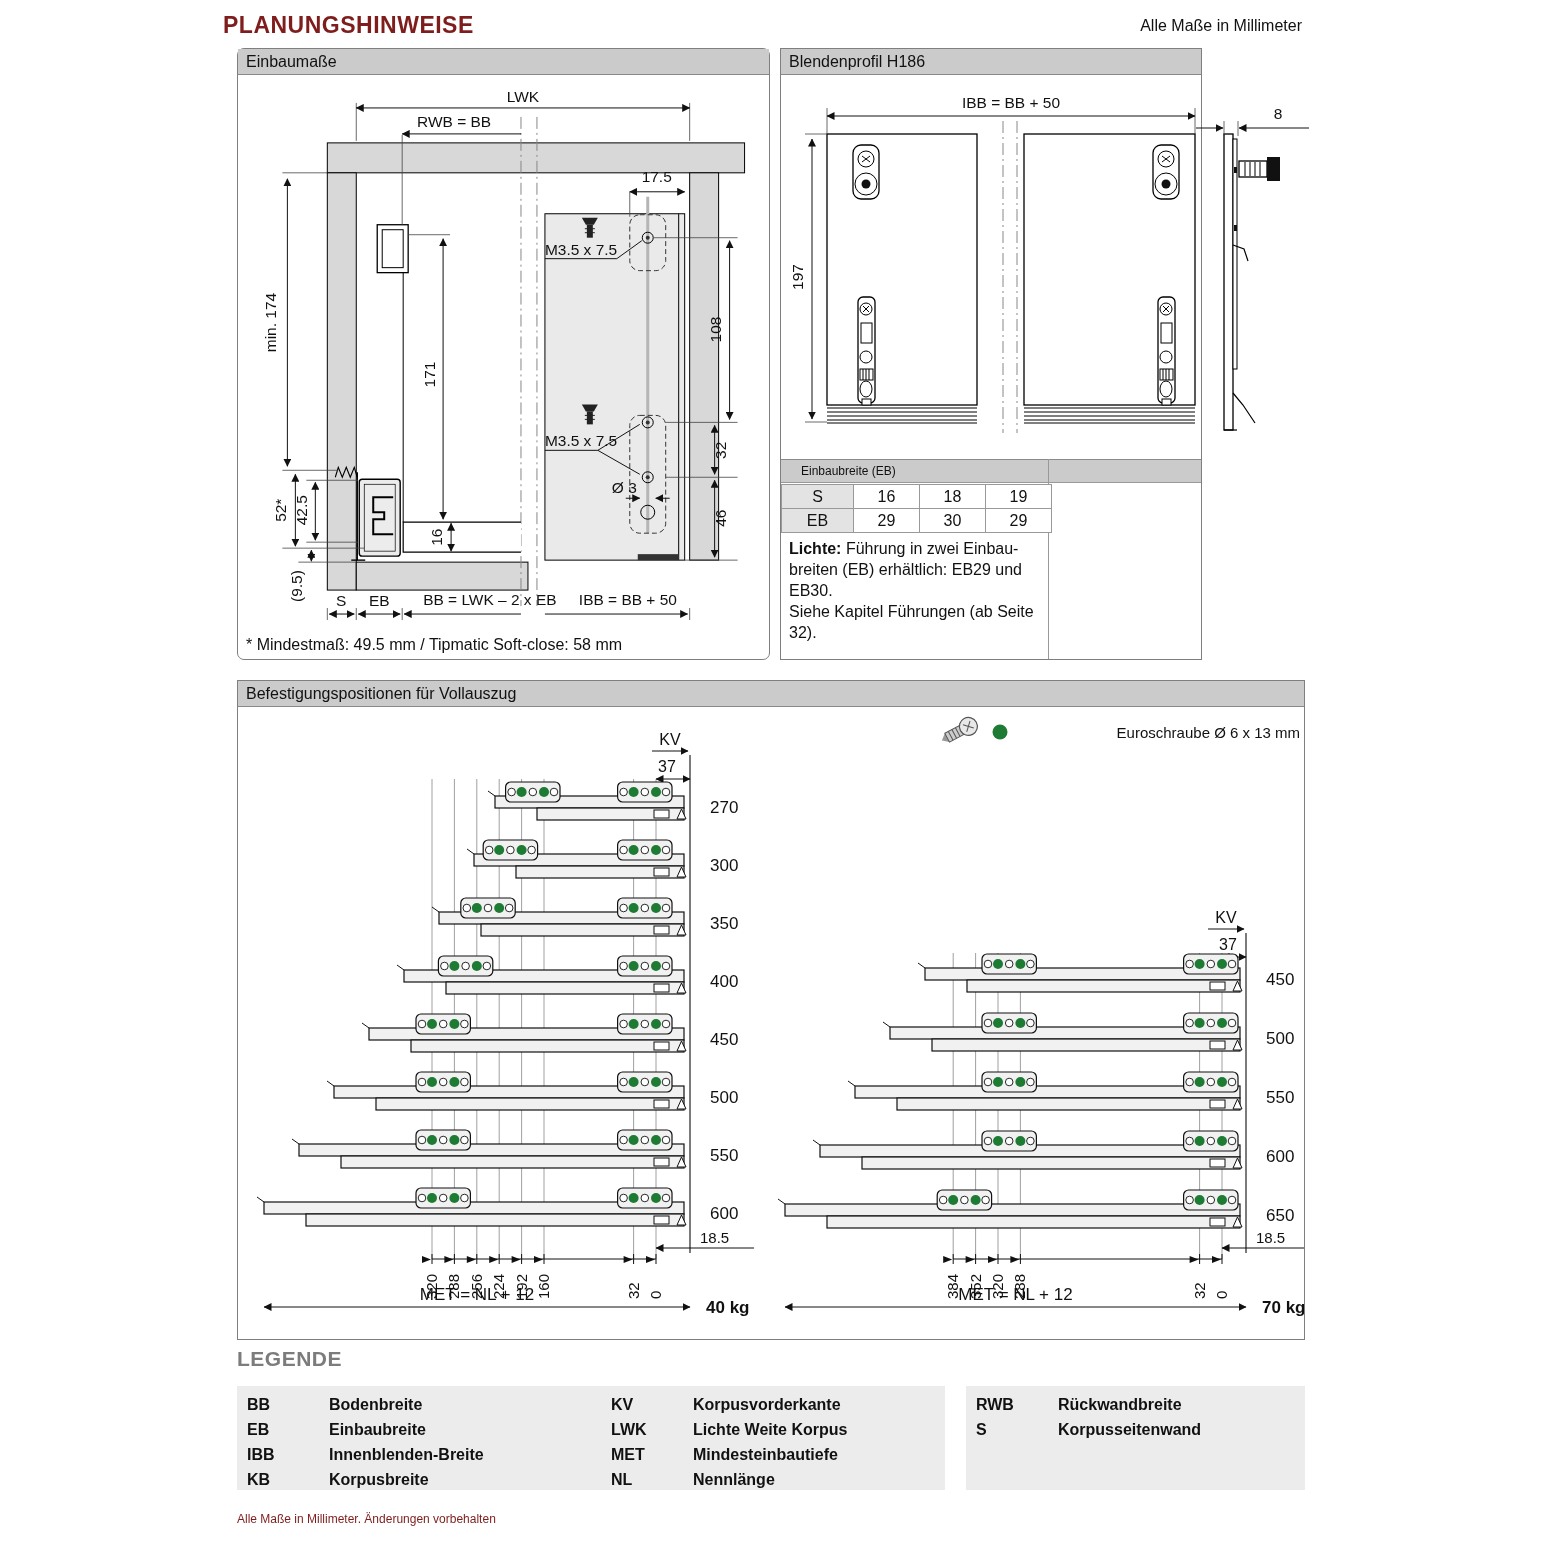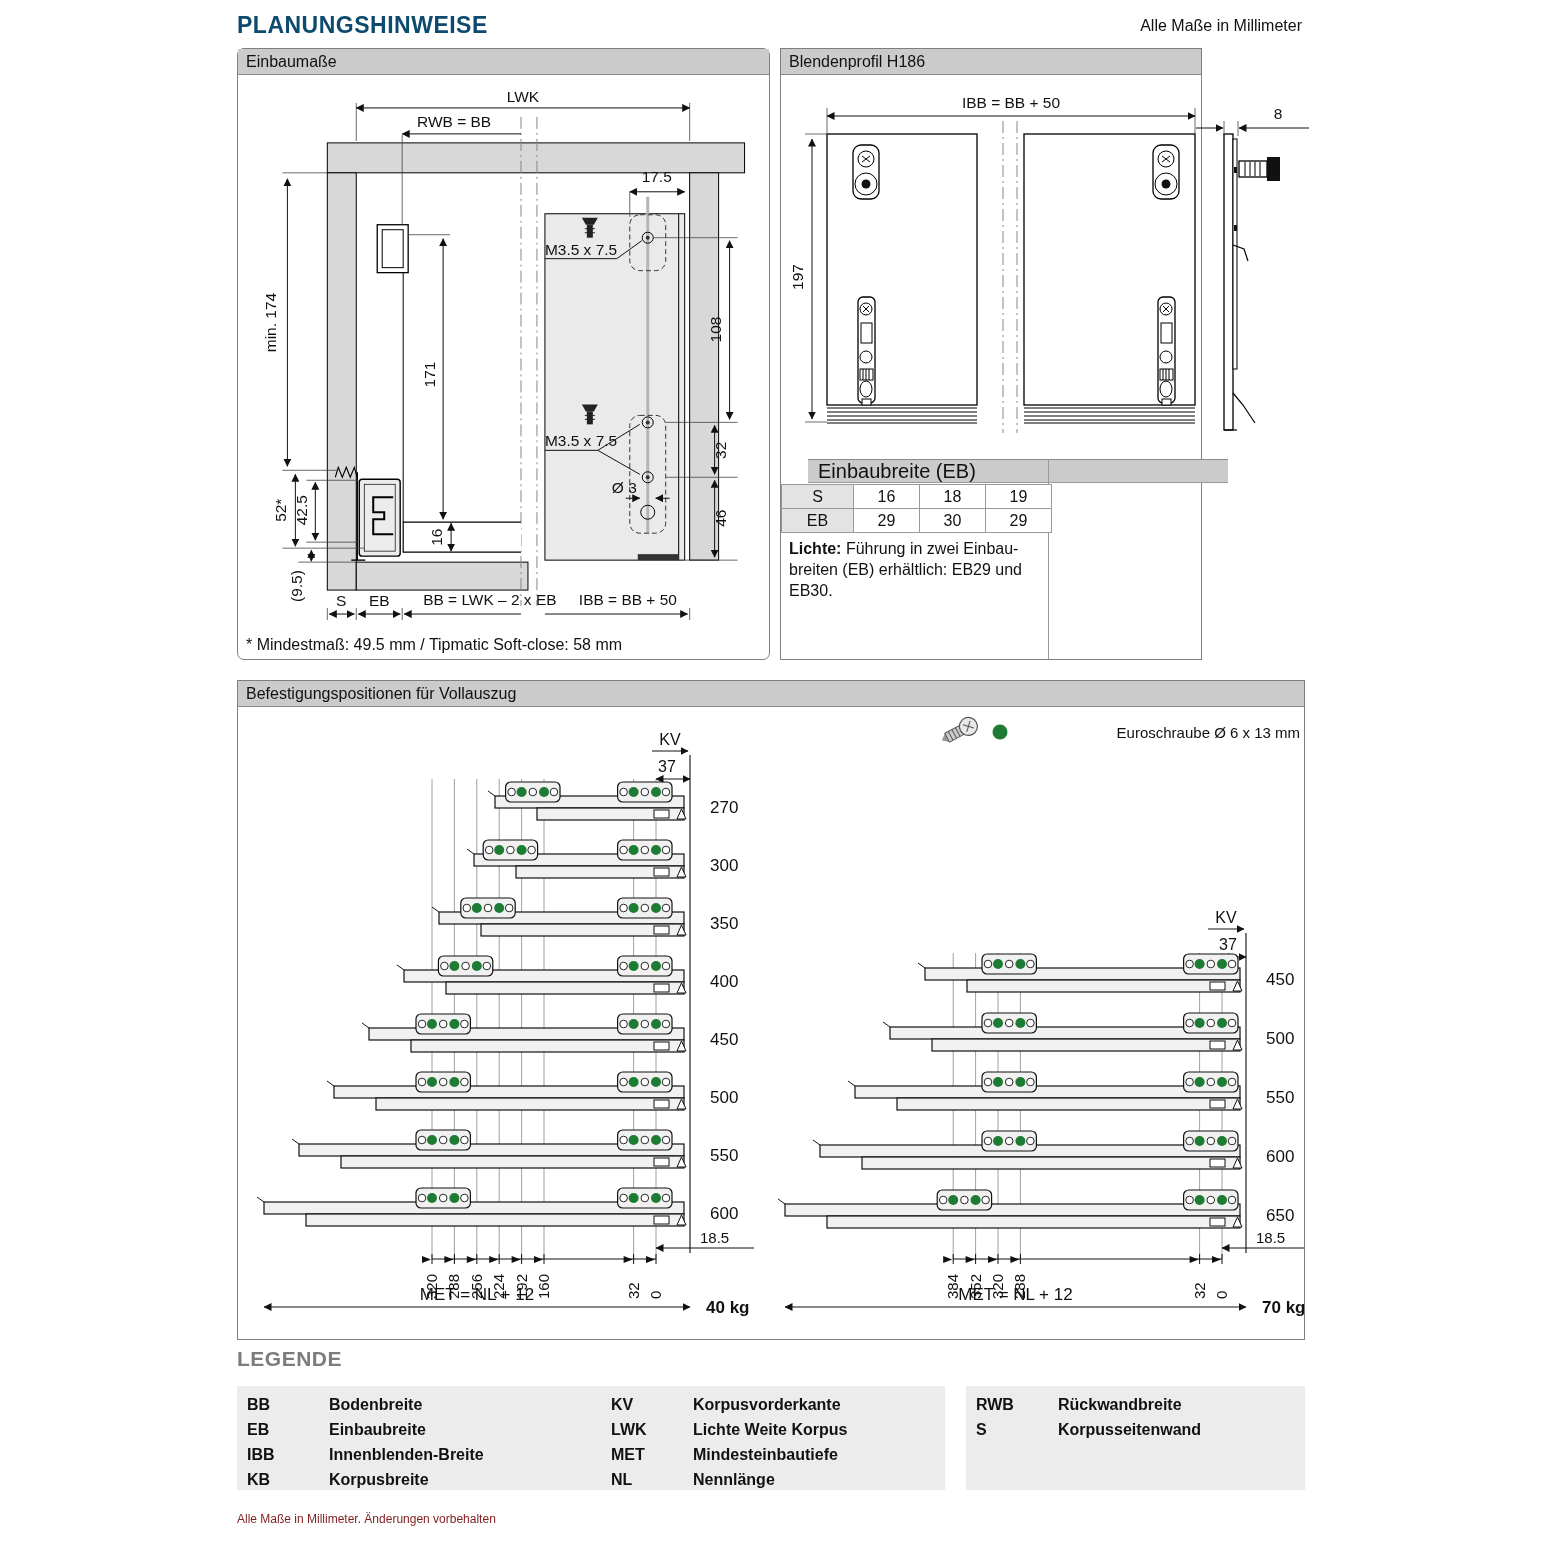--- a/index.html
+++ b/index.html
@@ -1,20 +1,20 @@
 <!DOCTYPE html>
 <html><head>
 <meta charset="utf-8">
 <style>
   html,body{margin:0;padding:0;}
   body{
     width:1546px;height:1546px;position:relative;background:#fff;
     font-family:"Liberation Sans",sans-serif;color:#111;overflow:hidden;
   }
-  .page-title{position:absolute;left:237px;top:12px;font-size:23px;font-weight:bold;color:#0c4a6e;letter-spacing:.5px;text-align:right;}
+  .page-title{position:absolute;left:223px;top:12px;font-size:23px;font-weight:bold;color:#7f1d1d;letter-spacing:.5px;text-align:right;}
   .units-note{position:absolute;right:244px;top:17px;font-size:16px;color:#111;}
   .panel{position:absolute;border:1px solid #7f7f7f;background:#fff;box-sizing:border-box;}
   #panel-einbau{left:237px;top:48px;width:533px;height:612px;border-radius:7px;}
   #panel-blenden{left:780px;top:48px;width:422px;height:612px;}
   #panel-befestigung{left:237px;top:680px;width:1068px;height:660px;}
   .panel-header{height:26px;background:#cbcbcb;border-bottom:1px solid #8a8a8a;font-size:16px;line-height:25px;padding-left:8px;box-sizing:border-box;}
   .footnote{position:absolute;left:8px;bottom:5px;font-size:16px;}
   svg{display:block;}
   svg text{font-size:15.5px;fill:#111;font-family:"Liberation Sans",sans-serif;}
   .am{text-anchor:middle}.as{text-anchor:start}.ae{text-anchor:end}
@@ -32,21 +32,21 @@
   .bar{fill:#f1f1f1;stroke:#111;stroke-width:1.2}
   .br{fill:#f1f1f1;stroke:#111;stroke-width:1.2}
   .hole{fill:#fff;stroke:#111;stroke-width:.9}
   .det{fill:#fff;stroke:#111;stroke-width:1}
   #stack-svg text{font-size:16px}
   #stack-svg .len{font-size:17px}
   #stack-svg .sc{font-size:15px}
   #stack-svg .met{font-size:17px}
   #stack-svg .wt{font-size:17px;font-weight:bold}
   
-  .sub-bar{position:absolute;left:0;top:410px;width:100%;height:24px;background:#cbcbcb;font-size:20px;line-height:23px;padding-left:10px;box-sizing:border-box;border-top:1px solid #8a8a8a;border-bottom:1px solid #999;margin-left:27px;}
+  .sub-bar{position:absolute;left:0;top:410px;width:100%;height:24px;background:#cbcbcb;font-size:12px;line-height:23px;padding-left:20px;box-sizing:border-box;border-top:1px solid #8a8a8a;border-bottom:1px solid #999;}
   table.eb{position:absolute;left:0;top:435px;border-collapse:collapse;}
   table.eb td{border:1px solid #999;height:23px;text-align:center;font-size:16px;padding:0;}
   table.eb td.lab{width:71px;background:#e3e3e3;}
   table.eb td.val{width:65px;background:#fff;}
   .divider-v{position:absolute;left:267px;top:410px;width:1px;height:200px;background:#999;}
   .hinweis{position:absolute;left:8px;top:489px;width:262px;font-size:16px;line-height:21px;}
   
   .legend-title{position:absolute;left:237px;top:1347px;font-size:21px;font-weight:bold;color:#7c7c7c;letter-spacing:.5px;}
   .legend-block{position:absolute;top:1386px;height:104px;background:#ececec;box-sizing:border-box;padding-top:6px;}
   #legend-col-0{left:237px;width:401px;}
@@ -309,20 +309,21 @@
       <td class="lab">EB</td>
       <td class="val">29</td>
       <td class="val">30</td>
       <td class="val">29</td>
     </tr>
   </tbody>
     </table>
   <div class="hinweis">
     <div><b>Lichte:</b><span> Führung in zwei Einbau-</span></div>
     <div>breiten (EB) erhältlich: EB29 und EB30.</div>
+    <div>Siehe Kapitel Führungen (ab Seite 32).</div>
   </div>
 </div>
 
 <div class="panel" id="panel-befestigung">
   <div class="panel-header">Befestigungspositionen für Vollauszug</div>
   <svg id="stack-svg" viewBox="0 0 1066 632" width="1066" height="632">
     <defs>
       <marker id="aC" viewBox="0 0 8 8" refX="7.5" refY="4" markerWidth="8" markerHeight="8" orient="auto-start-reverse">
         <path d="M0,0 L8,4 L0,8 z" fill="#111"></path>
       </marker>

